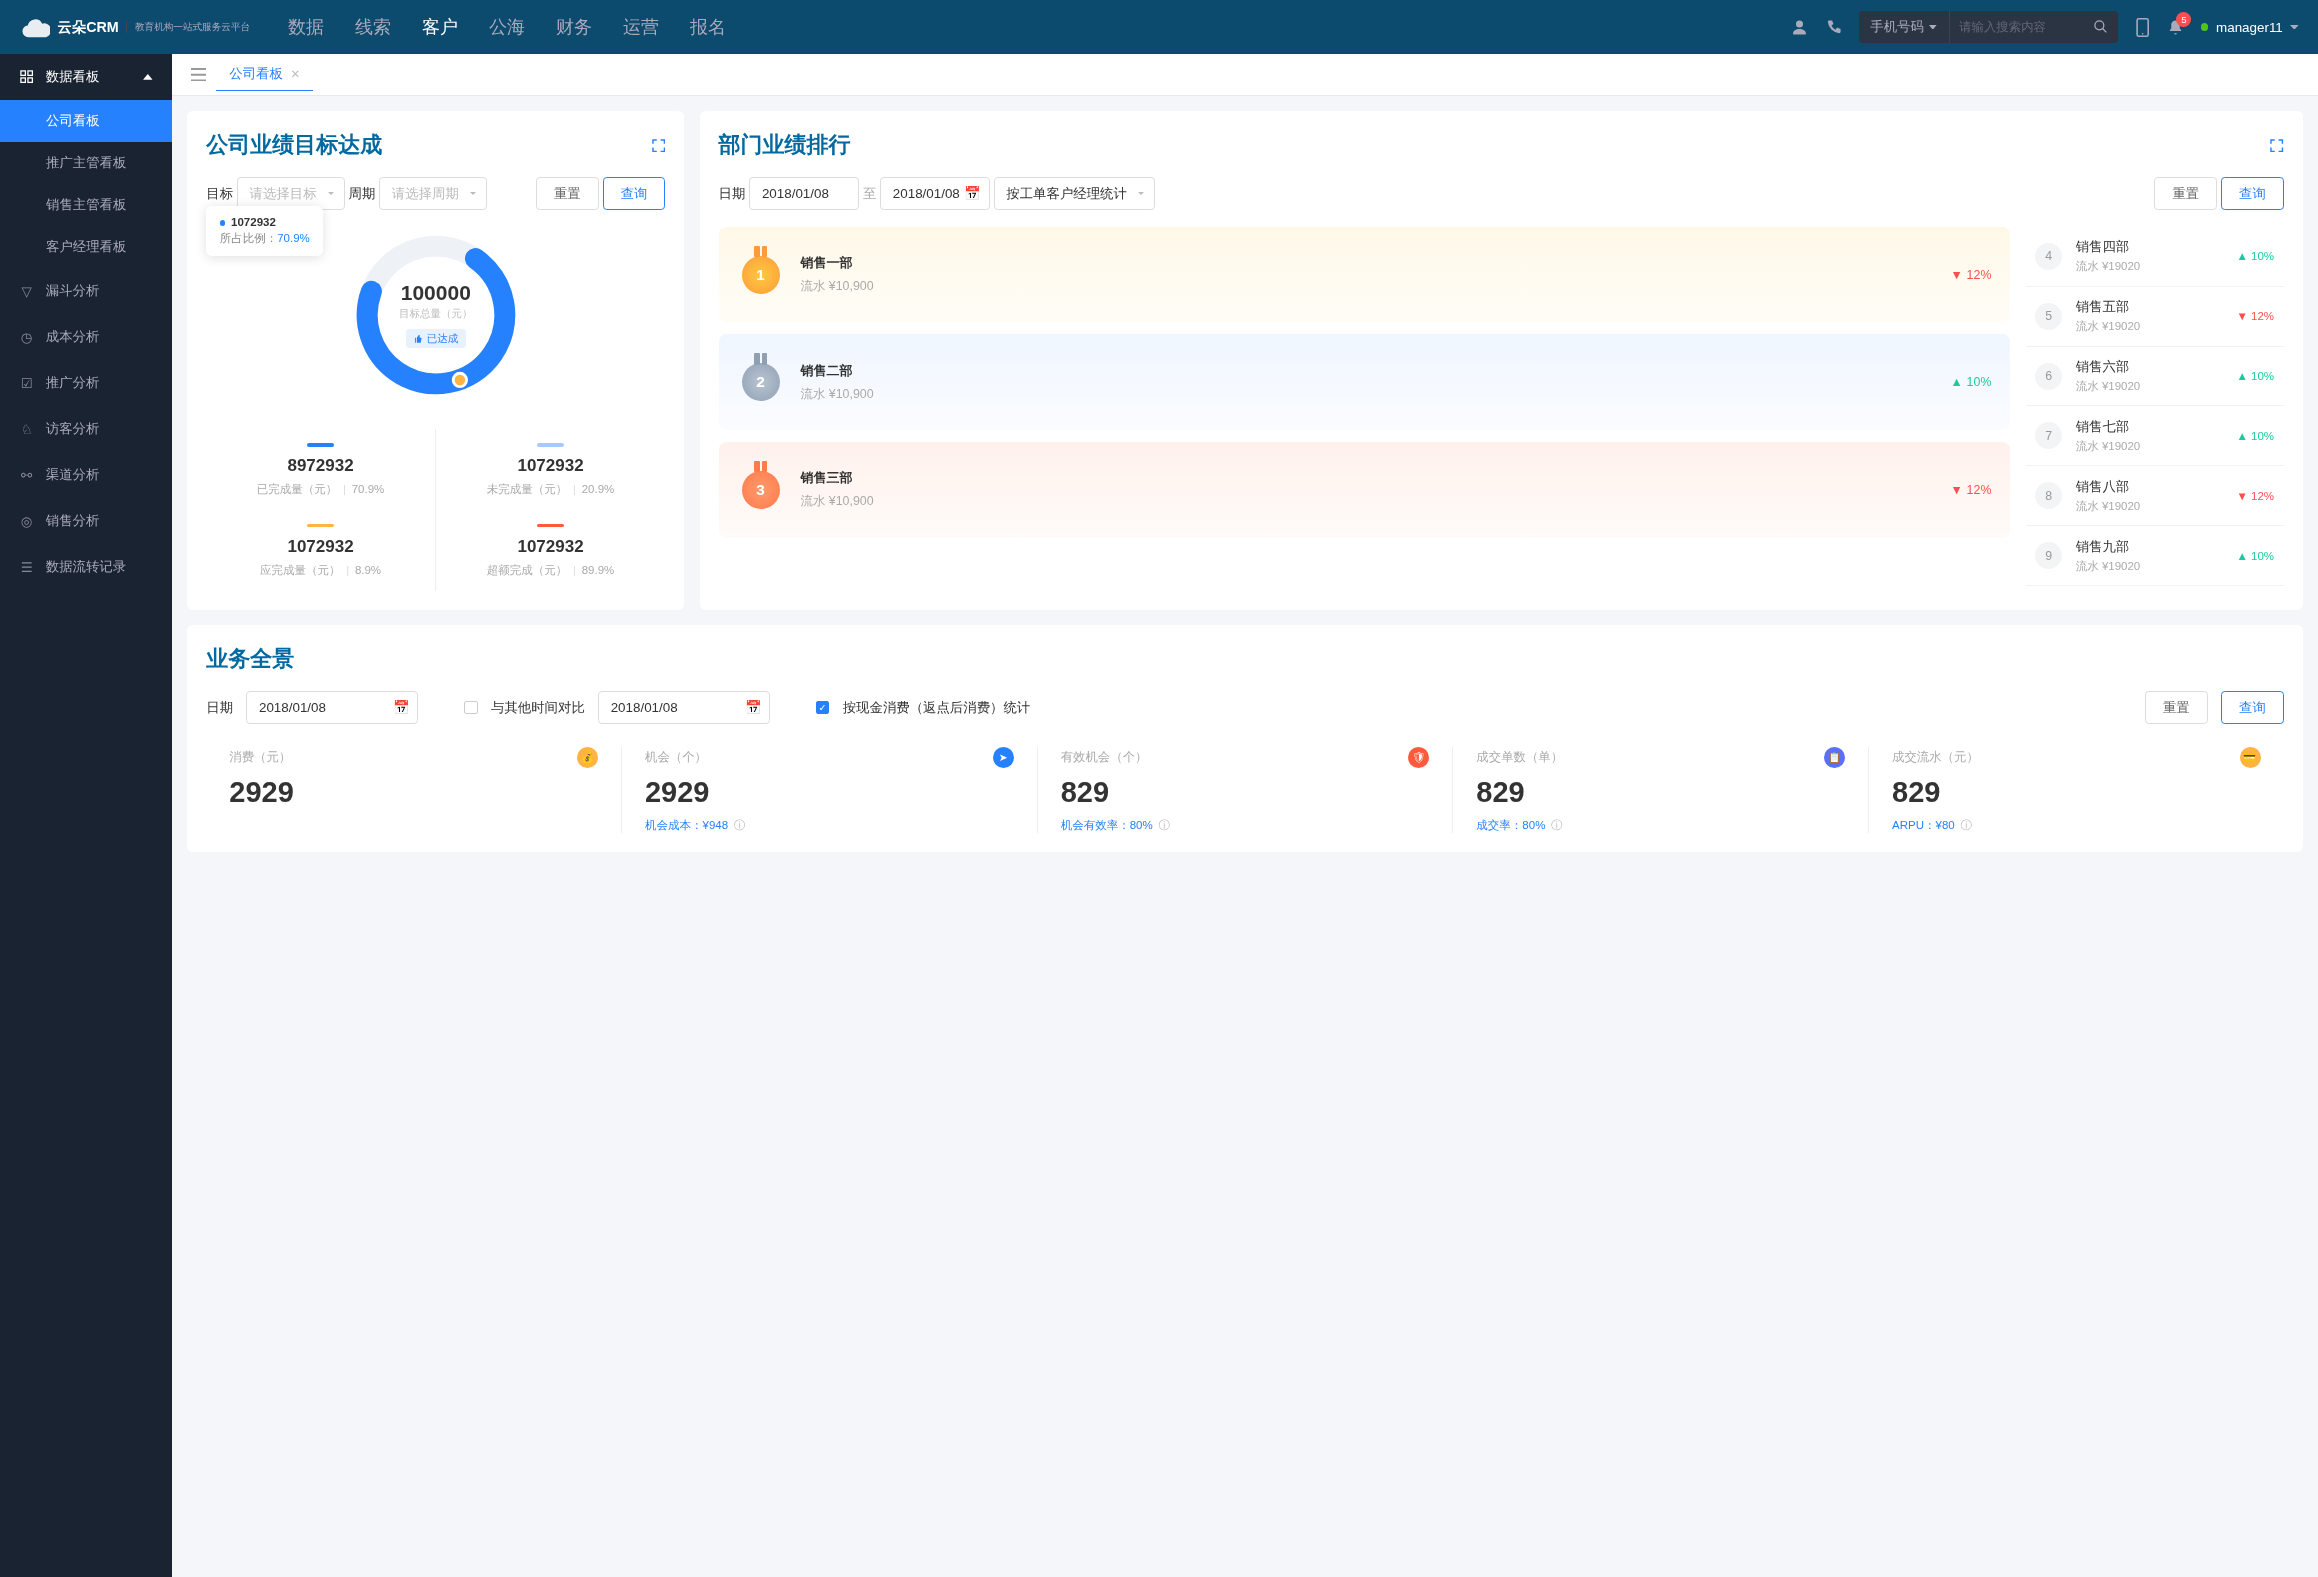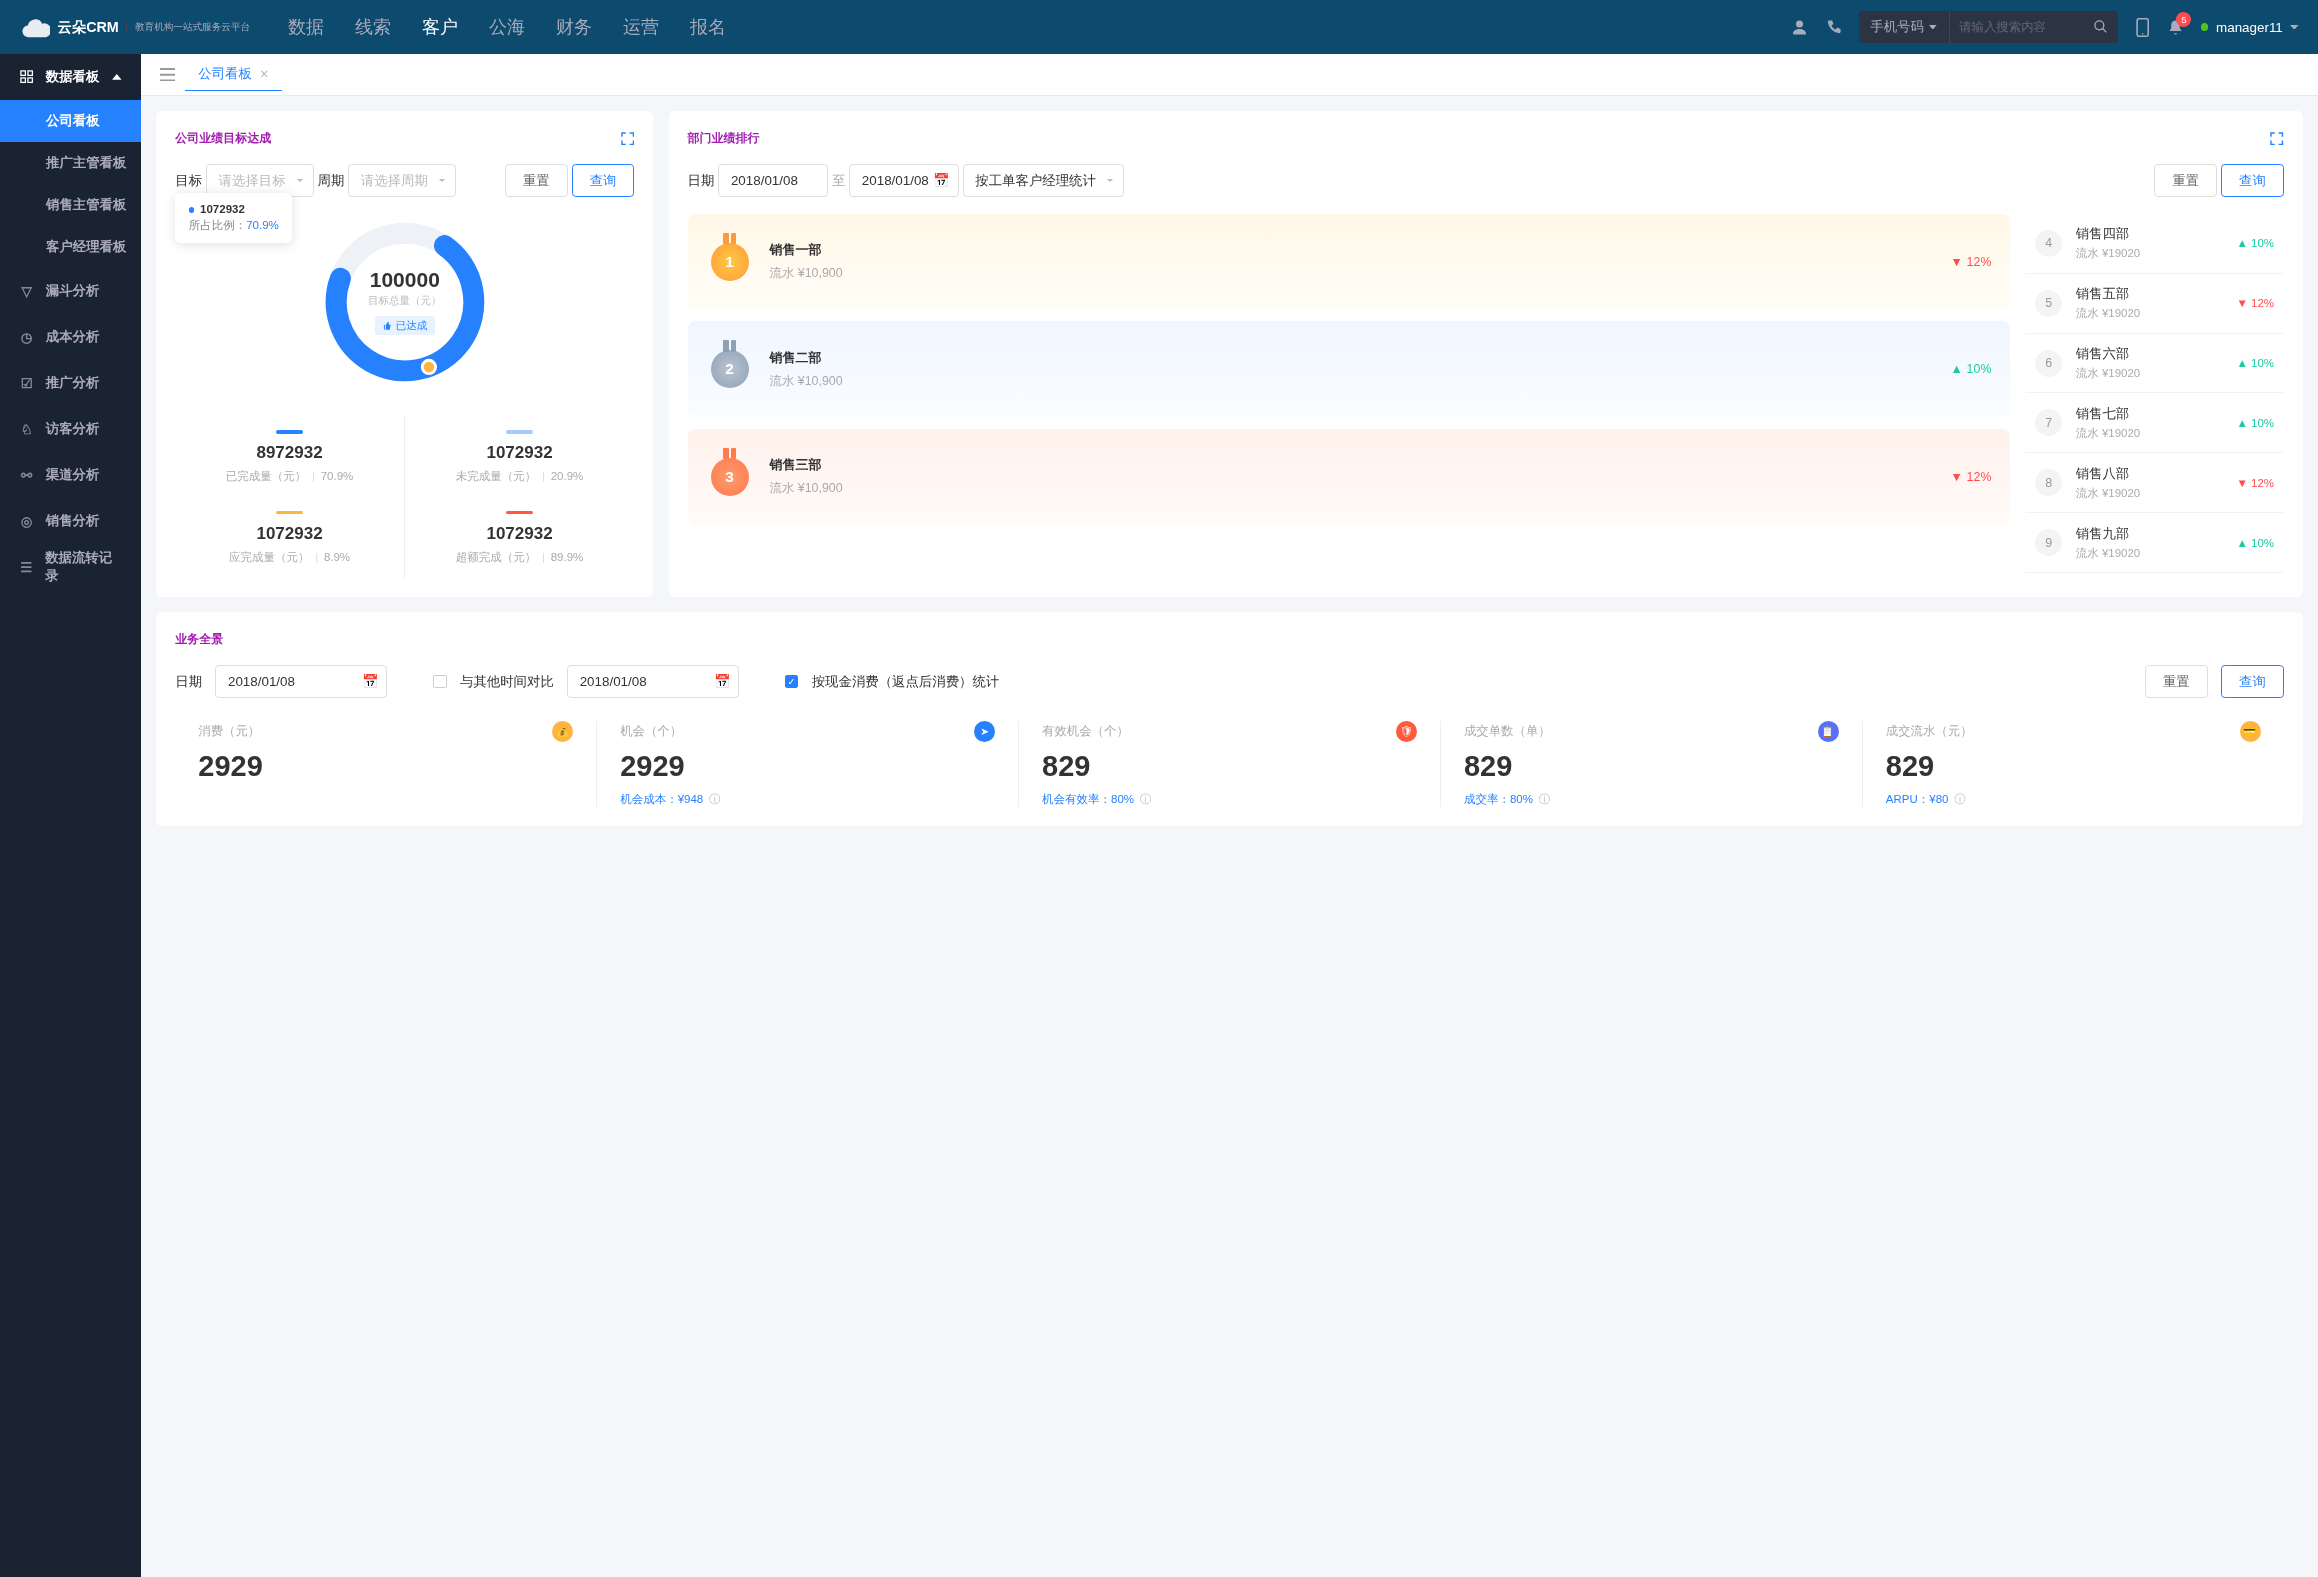--- a/index.html
+++ b/index.html
@@ -20,41 +20,41 @@
 .search-inp { background: none; border: none; color: #fff; padding: 0 9.6px; width: 134px; outline: none; font-size: 12.4px; }
 .search-inp::placeholder { color: #667; }
 .search-btn { width: 34px; display: flex; align-items: center; justify-content: center; color: #aab; }
 .hicon { color: #aab; cursor: pointer; position: relative; }
 .badge { position: absolute; top: -5.7px; right: -7.6px; background: #ff4d4f; color: #fff; font-size: 9.6px; width: 15.3px; height: 15.3px; border-radius: 50%; display: flex; align-items: center; justify-content: center; }
 .user { display: flex; align-items: center; gap: 7.6px; color: #fff; }
 .status-dot { width: 7.6px; height: 7.6px; border-radius: 50%; background: #52c41a; }
 
 
 .layout { display: flex; height: calc(100vh - 54px); }
-.sidebar { width: 141px; background: #1a2332; color: #aab; overflow-y: auto; flex-shrink: 0; font-weight: bold; }
+.sidebar { width: 172px; background: #1a2332; color: #aab; overflow-y: auto; flex-shrink: 0; }
 .side-item { height: 46px; display: flex; align-items: center; padding: 0 19px; gap: 11.5px; cursor: pointer; font-size: 13.4px; }
 .side-item.parent { color: #fff; }
 .side-item .chev { margin-left: auto; }
 .side-sub { height: 42px; display: flex; align-items: center; padding-left: 46px; cursor: pointer; color: #aab; }
 .side-sub.active { background: #2681ff; color: #fff; }
 
 
 .main { flex: 1; overflow: auto; }
 .tabs { height: 42px; background: #fff; display: flex; align-items: center; padding: 0 11.5px; border-bottom: 1px solid #e8e8e8; gap: 1.9px; }
 .tab-collapse { color: #999; cursor: pointer; padding: 0 7.6px; }
 .tab { height: 32.5px; display: flex; align-items: center; padding: 0 13.4px; gap: 7.6px; cursor: pointer; font-size: 13.4px; color: #666; }
 .tab.active { border-bottom: 1.9px solid #2681ff; color: #2681ff; }
 .tab-close { color: #bbb; font-size: 11.5px; }
 
 .content { padding: 15.3px; display: flex; flex-direction: column; gap: 15.3px; }
 .row { display: flex; gap: 15.3px; }
 
 .card { background: #fff; border-radius: 5.7px; padding: 19px; }
 .card-hdr { display: flex; align-items: center; margin-bottom: 17px; }
-.card-title { font-size: 12px; font-weight: 600; color: #a21caf; text-align: right; }
+.card-title { font-size: 22px; font-weight: 600; color: #0369a1; text-align: right; }
 .expand-icon { margin-left: auto; color: #2681ff; cursor: pointer; }
 
 .ctrl-row { display: flex; align-items: center; gap: 4px; flex-wrap: wrap; }
 .lbl { color: #333; font-size: 13.4px; }
 .sel { height: 32.5px; border: 1px solid #ddd; border-radius: 3.8px; padding: 0 27px 0 11.5px; color: #bbb; background: #fff; display: flex; align-items: center; position: relative; min-width: 105px; }
 .sel::after { content: ""; position: absolute; right: 9.6px; top: 13.4px; border: 3.8px solid transparent; border-top-color: #bbb; }
 .date-inp { height: 32.5px; border: 1px solid #ddd; border-radius: 3.8px; padding: 0 29px 0 11.5px; color: #333; background: #fff; display: flex; align-items: center; min-width: 105px; position: relative; }
 .date-inp .cal { position: absolute; right: 7.6px; color: #bbb; }
 .btn { height: 32.5px; padding: 0 17px; border: 1px solid #ddd; border-radius: 3.8px; background: #fff; color: #666; cursor: pointer; display: flex; align-items: center; }
 .btn.primary { border-color: #2681ff; color: #2681ff; }

